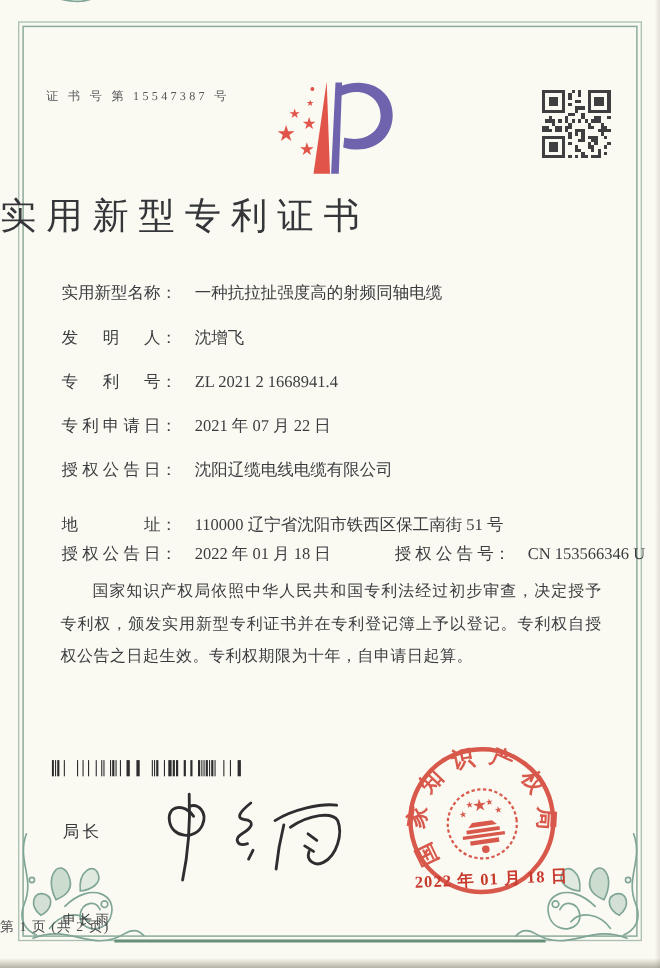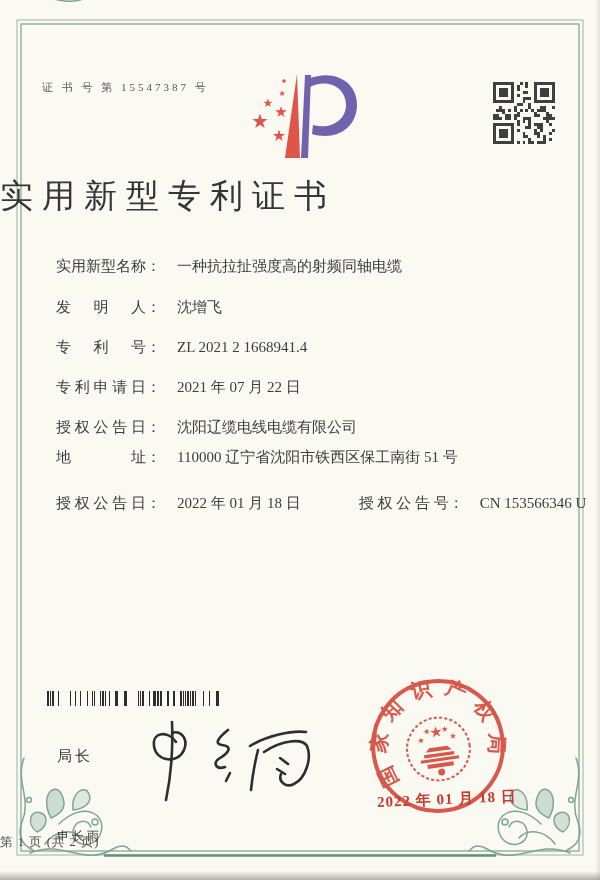--- a/index.html
+++ b/index.html
@@ -202,28 +202,29 @@
 </div>
 <div class="frow" style="top:338px">
   <span class="flabel">专利号</span>：<span class="fvalue">ZL 2021 2 1668941.4</span>
 </div>
 <div class="frow" style="top:378px">
   <span class="flabel">专利申请日</span>：<span class="fvalue">2021 年 07 月 22 日</span>
 </div>
 <div class="frow" style="top:418px">
   <span class="flabel">授权公告日</span>：<span class="fvalue">沈阳辽缆电线电缆有限公司</span>
 </div>
-<div class="frow" style="top:448px">
+<div class="frow" style="top:468px">
   <span class="flabel">地址</span>：<span class="fvalue">110000 辽宁省沈阳市铁西区保工南街 51 号</span>
 </div>
 <div class="frow" style="top:494px">
   <span><span class="flabel">授权公告日</span>：<span class="fvalue">2022 年 01 月 18 日</span></span><span class="grant-no-pair"><span class="flabel">授权公告号</span>：<span class="fvalue">CN 153566346 U</span></span>
 </div>
 
 <div class="abs paras">
+  <p>国家知识产权局依照中华人民共和国专利法经过初步审查，决定授予专利权，颁发实用新型专利证书并在专利登记簿上予以登记。专利权自授权公告之日起生效。专利权期限为十年，自申请日起算。</p>
 </div>
 
 <svg id="barcode" class="abs" viewBox="0 0 177 15" preserveAspectRatio="none">
     <rect x="0" y="0" width="2" height="15" fill="#2d2d2f"></rect>
     <rect x="3" y="0" width="1" height="15" fill="#2d2d2f"></rect>
     <rect x="5" y="0" width="2" height="15" fill="#2d2d2f"></rect>
     <rect x="11" y="0" width="1" height="15" fill="#2d2d2f"></rect>
     <rect x="23" y="0" width="1" height="15" fill="#2d2d2f"></rect>
     <rect x="28" y="0" width="1" height="15" fill="#2d2d2f"></rect>
     <rect x="33" y="0" width="1" height="15" fill="#2d2d2f"></rect>

